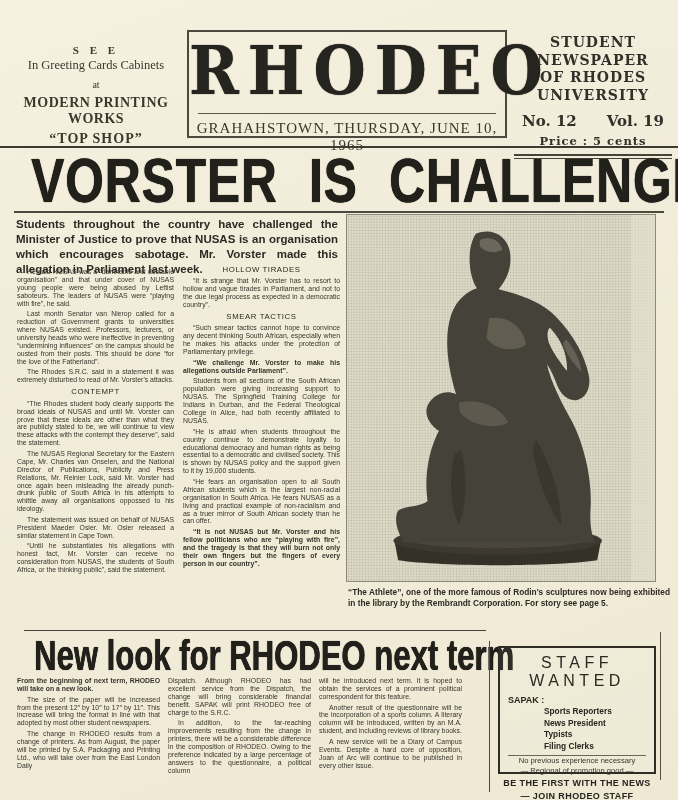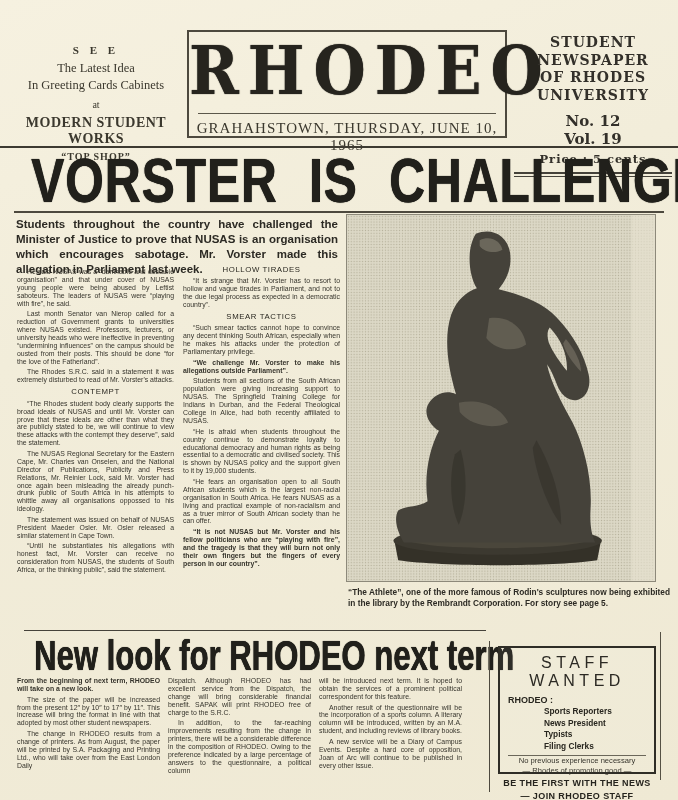--- a/index.html
+++ b/index.html
@@ -10,36 +10,36 @@
     font-family:"Liberation Sans", sans-serif;
   }
   
   .ad-box { position:absolute; left:6px; top:44px; width:180px; text-align:center;
     font-family:"Liberation Serif", serif; color:#3b382e; }
   .ad-see { font-size:11px; font-weight:bold; letter-spacing:4px; }
   .ad-l2  { font-size:12.5px; margin-top:5px; }
   .ad-l3  { font-size:12.5px; margin-top:2px; }
   .ad-l4  { font-size:10px; margin-top:6px; }
   .ad-l5  { font-size:14px; font-weight:bold; letter-spacing:.5px; margin-top:5px; }
-  .ad-l6  { font-size:10px; font-weight:bold; letter-spacing:1px; margin-top:4px; }
+  .ad-l6  { font-size:14px; font-weight:bold; letter-spacing:1px; margin-top:4px; }
 
   .title-box { position:absolute; left:187px; top:30px; width:320px; height:108px;
     border:2px solid #4d493e; box-sizing:border-box; }
   .np-title { margin-top:2px; text-align:center; font-family:"DejaVu Serif", serif;
     font-weight:bold; font-size:60px; line-height:66px; letter-spacing:9px;
     color:#26241e; transform:scaleY(1.12); transform-origin:center top;
     text-shadow:0 0 1px #26241e; }
   .title-rule { position:absolute; left:9px; right:9px; top:81px; border-top:1px solid #5b574a; }
   .dateline { position:absolute; left:0; right:0; top:88px; text-align:center;
     font-family:"Liberation Serif", serif; font-size:15px; letter-spacing:1px; color:#3b382e; }
 
   .info-box { position:absolute; left:512px; top:34px; width:162px; text-align:center;
     font-family:"DejaVu Serif", serif; font-weight:bold; color:#33302a; }
   .info-line { font-size:14px; line-height:17.5px; letter-spacing:1px; }
-  .issue-row { display:flex; justify-content:space-between; padding:0 10px; margin-top:8px; font-size:15px;flex-direction:column; }
+  .issue-row { display:flex; justify-content:space-between; padding:0 10px; margin-top:8px; font-size:15px; }
   .price { font-size:11.5px; margin-top:4px; letter-spacing:1px; }
   .double-rule { margin:6px 2px 0 2px; border-top:2px solid #45423a; border-bottom:1px solid #45423a; height:2px; }
 
   .masthead-rule { position:absolute; left:0; right:0; top:146px; border-top:2px solid #3d3a31; }
 
   
   .main-headline { position:absolute; left:0; top:149px; width:678px; text-align:center; white-space:nowrap; }
   .main-headline span { display:inline-block; font-weight:bold; font-size:54px; line-height:54px;
     letter-spacing:1px; word-spacing:18px; color:#21201b;
     transform:scale(0.92,1.16); transform-origin:center top;
@@ -94,24 +94,23 @@
   .staff-cta1 { text-align:center; font-size:9px; font-weight:bold; margin-top:3px; letter-spacing:.4px; color:#26241e; }
   .staff-cta2 { text-align:center; font-size:9px; font-weight:bold; margin-top:3px; letter-spacing:.4px; color:#26241e; }
 </style>
 </head>
 <body>
 
 <div class="page">
 
   <div class="ad-box">
     <div class="ad-see">S E E</div>
-    <div class="ad-l2">The Latest Idea</div>
     <div class="ad-l3">In Greeting Cards Cabinets</div>
     <div class="ad-l4">at</div>
-    <div class="ad-l5">MODERN STUDENT WORKS</div>
+    <div class="ad-l5">MODERN PRINTING WORKS</div>
     <div class="ad-l6">“TOP SHOP”</div>
   </div>
 
   <div class="title-box">
     <div class="np-title">RHODEO</div>
     <div class="title-rule"></div>
     <div class="dateline">GRAHAHSTOWN, THURSDAY, JUNE 10, 1965</div>
   </div>
 
   <div class="info-box">
@@ -216,27 +215,27 @@
     <p class="nolead">will be introduced next term. It is hoped to obtain the services of a prominent political correspondent for this feature.</p>
     <p>Another result of the questionnaire will be the incorporation of a sports column. A literary column will be introduced, written by an M.A. student, and including reviews of library books.</p>
     <p>A new service will be a Diary of Campus Events. Despite a hard core of opposition, Joan of Arc will continue to be published in every other issue.</p>
   </div>
 
   <div class="vrule-left"></div>
   <div class="vrule-right"></div>
 
   <div class="staff-box">
     <div class="staff-title">STAFF WANTED</div>
-    <div class="staff-org">RHODEO :</div>
+    <div class="staff-org">SAPAK :</div>
     <div class="staff-roles">
       <div>Sports Reporters</div>
       <div>News President</div>
       <div>Typists</div>
       <div>Filing Clerks</div>
     </div>
     <div class="staff-rule"></div>
     <div class="staff-note">No previous experience necessary</div>
-    <div class="staff-note">— Rhodes of promotion good —</div>
+    <div class="staff-note">— Regional of promotion good —</div>
     <div class="staff-cta1">BE THE FIRST WITH THE NEWS</div>
     <div class="staff-cta2">— JOIN RHODEO STAFF</div>
   </div>
 
 </div>
 
 </body></html>

